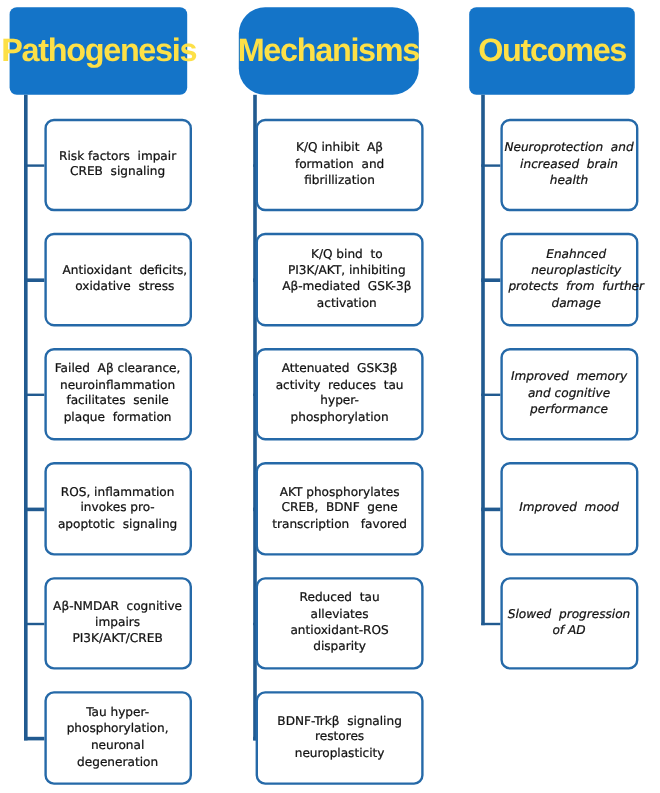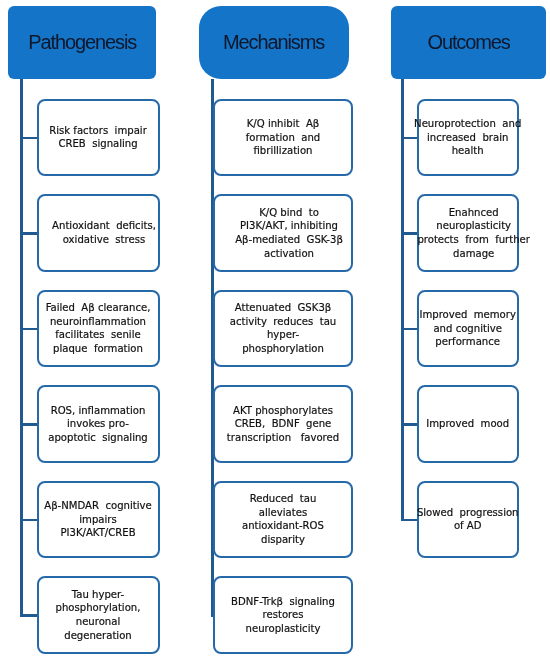--- a/index.html
+++ b/index.html
@@ -26,31 +26,31 @@
     height: 73.8px;
     border-radius: 6px;
     background: #1474c8;
     display: flex;
     align-items: center;
     justify-content: center;
   }
   .col-header-label {
     display: inline-block;
     transform: translateZ(0);
-    color: #0f172a;
+    color: #fde047;
     font-family: "Liberation Sans", sans-serif;
-    font-size: 20px;
-    font-weight: 400;
+    font-size: 27px;
+    font-weight: 700;
     letter-spacing: -1.1px;
     line-height: 28px;
     white-space: pre;
   }
   #header-1 { left: 8.2px;   width: 148.2px; }
   #header-2 { left: 198.6px; width: 150.0px; border-radius: 22px; }
-  #header-3 { left: 391.1px; width: 155px; }
+  #header-3 { left: 391.1px; width: 138px; }
 
   
   .spine {
     position: absolute;
     width: 2.5px;
     background: #215a90;
   }
   .stub {
     position: absolute;
     height: 2.2px;
@@ -77,21 +77,21 @@
     font-family: "DejaVu Sans", sans-serif;
     font-size: 10.1px;
     line-height: 13.6px;
     white-space: pre;
     -webkit-text-stroke: 0.2px #111111;
   }
 
   
   .c1 .node { left: 36.5px;  width: 123px;   }
   .c2 .node { left: 213px; width: 140px; }
-  .c3 .node { left: 416.7px; width: 102px; }
+  .c3 .node { left: 416.7px; width: 115px; font-style: italic; }
 
   
   .r1 { top: 98.8px;  }
   .r2 { top: 194.3px; padding-left: 12px; }
   .r3 { top: 289.8px; }
   .r4 { top: 385.3px; }
   .r5 { top: 480.8px; }
   .r6 { top: 576.3px; }
 
   .s1 { top: 136.9px; }

